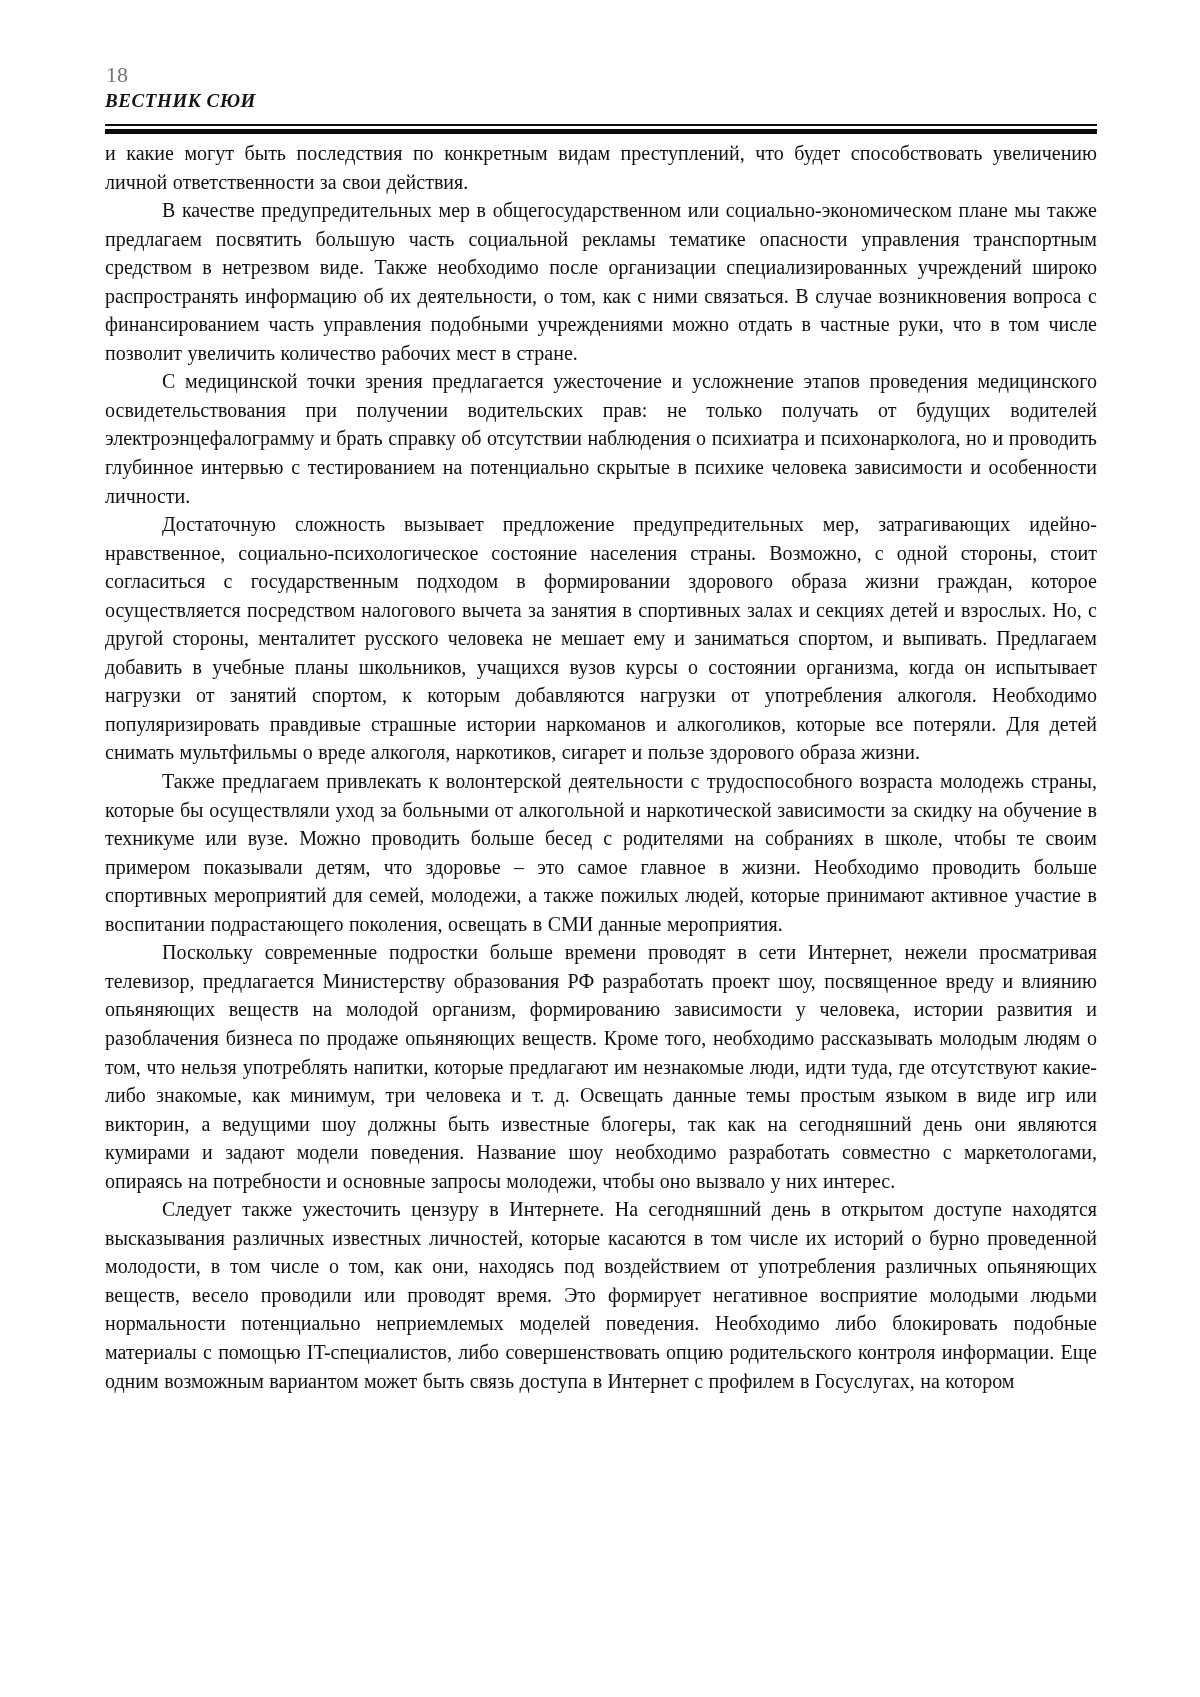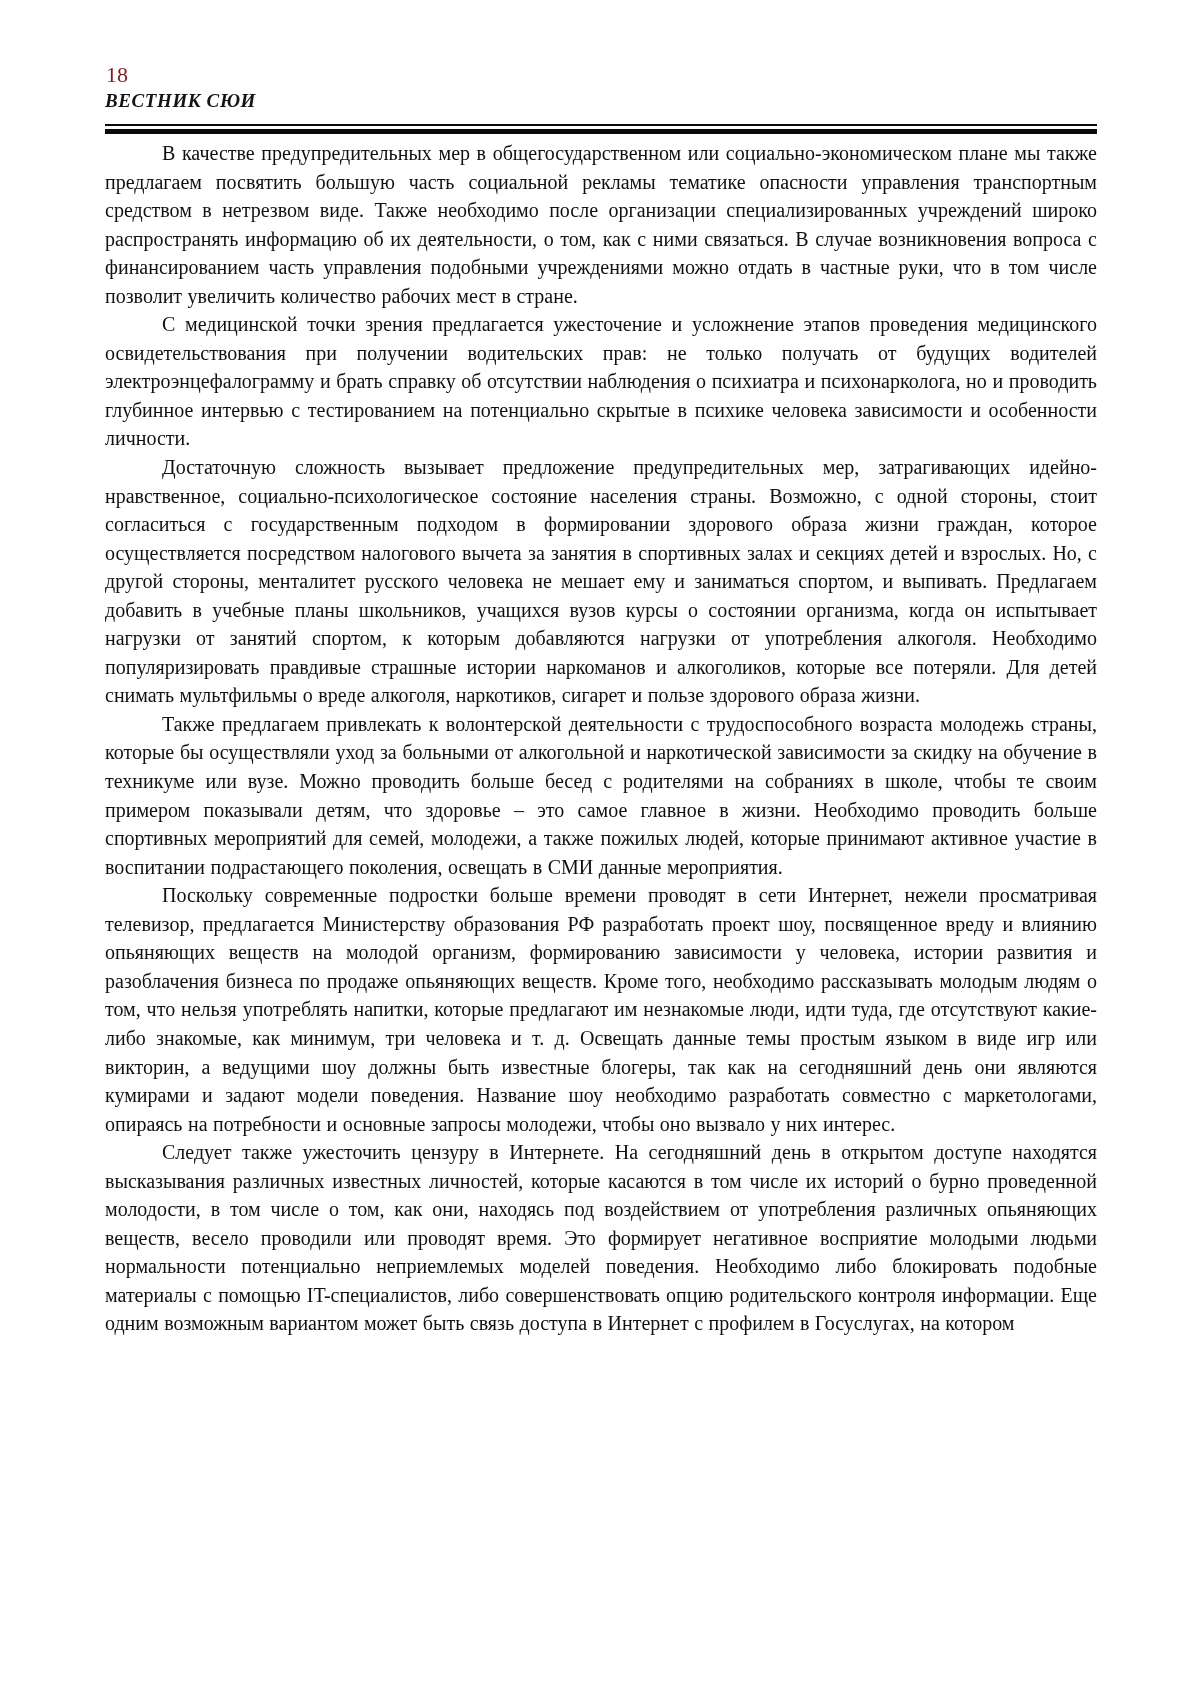--- a/index.html
+++ b/index.html
@@ -22,21 +22,21 @@
     width: 1200px;
     height: 1697px;
     background: #ffffff;
   }
   .page-number {
     position: absolute;
     left: 106px;
     top: 62px;
     font-size: 22px;
     line-height: 1.2;
-    color: #7f1d1d;
+    color: #737373;
   }
   .journal-header {
     position: absolute;
     left: 105px;
     top: 90px;
     width: 992px;
     font-size: 19px;
     font-weight: bold;
     font-style: italic;
     letter-spacing: 0.6px;
@@ -78,20 +78,21 @@
 
   <div class="page-number">18</div>
 
   <div class="journal-header">
     <span>ВЕСТНИК СЮИ</span>
   </div>
 
   <div class="header-rule"></div>
 
   <div class="article-body">
+    <p class="no-indent">и какие могут быть последствия по конкретным видам преступлений, что будет способствовать увеличению личной ответственности за свои действия.</p>
     <p>В качестве предупредительных мер в общегосударственном или социально-экономическом плане мы также предлагаем посвятить большую часть социальной рекламы тематике опасности управления транспортным средством в нетрезвом виде. Также необходимо после организации специализированных учреждений широко распространять информацию об их деятельности, о том, как с ними связаться. В случае возникновения вопроса с финансированием часть управления подобными учреждениями можно отдать в частные руки, что в том числе позволит увеличить количество рабочих мест в стране.</p>
     <p>С медицинской точки зрения предлагается ужесточение и усложнение этапов проведения медицинского освидетельствования при получении водительских прав: не только получать от будущих водителей электроэнцефалограмму и брать справку об отсутствии наблюдения о психиатра и психонарколога, но и проводить глубинное интервью с тестированием на потенциально скрытые в психике человека зависимости и особенности личности.</p>
     <p>Достаточную сложность вызывает предложение предупредительных мер, затрагивающих идейно-нравственное, социально-психологическое состояние населения страны. Возможно, с одной стороны, стоит согласиться с государственным подходом в формировании здорового образа жизни граждан, которое осуществляется посредством налогового вычета за занятия в спортивных залах и секциях детей и взрослых. Но, с другой стороны, менталитет русского человека не мешает ему и заниматься спортом, и выпивать. Предлагаем добавить в учебные планы школьников, учащихся вузов курсы о состоянии организма, когда он испытывает нагрузки от занятий спортом, к которым добавляются нагрузки от употребления алкоголя. Необходимо популяризировать правдивые страшные истории наркоманов и алкоголиков, которые все потеряли. Для детей снимать мультфильмы о вреде алкоголя, наркотиков, сигарет и пользе здорового образа жизни.</p>
     <p>Также предлагаем привлекать к волонтерской деятельности с трудоспособного возраста молодежь страны, которые бы осуществляли уход за больными от алкогольной и наркотической зависимости за скидку на обучение в техникуме или вузе. Можно проводить больше бесед с родителями на собраниях в школе, чтобы те своим примером показывали детям, что здоровье – это самое главное в жизни. Необходимо проводить больше спортивных мероприятий для семей, молодежи, а также пожилых людей, которые принимают активное участие в воспитании подрастающего поколения, освещать в СМИ данные мероприятия.</p>
     <p>Поскольку современные подростки больше времени проводят в сети Интернет, нежели просматривая телевизор, предлагается Министерству образования РФ разработать проект шоу, посвященное вреду и влиянию опьяняющих веществ на молодой организм, формированию зависимости у человека, истории развития и разоблачения бизнеса по продаже опьяняющих веществ. Кроме того, необходимо рассказывать молодым людям о том, что нельзя употреблять напитки, которые предлагают им незнакомые люди, идти туда, где отсутствуют какие-либо знакомые, как минимум, три человека и т. д. Освещать данные темы простым языком в виде игр или викторин, а ведущими шоу должны быть известные блогеры, так как на сегодняшний день они являются кумирами и задают модели поведения. Название шоу необходимо разработать совместно с маркетологами, опираясь на потребности и основные запросы молодежи, чтобы оно вызвало у них интерес.</p>
     <p>Следует также ужесточить цензуру в Интернете. На сегодняшний день в открытом доступе находятся высказывания различных известных личностей, которые касаются в том числе их историй о бурно проведенной молодости, в том числе о том, как они, находясь под воздействием от употребления различных опьяняющих веществ, весело проводили или проводят время. Это формирует негативное восприятие молодыми людьми нормальности потенциально неприемлемых моделей поведения. Необходимо либо блокировать подобные материалы с помощью IT-специалистов, либо совершенствовать опцию родительского контроля информации. Еще одним возможным вариантом может быть связь доступа в Интернет с профилем в Госуслугах, на котором</p>
   </div>
 
 </div>
 

